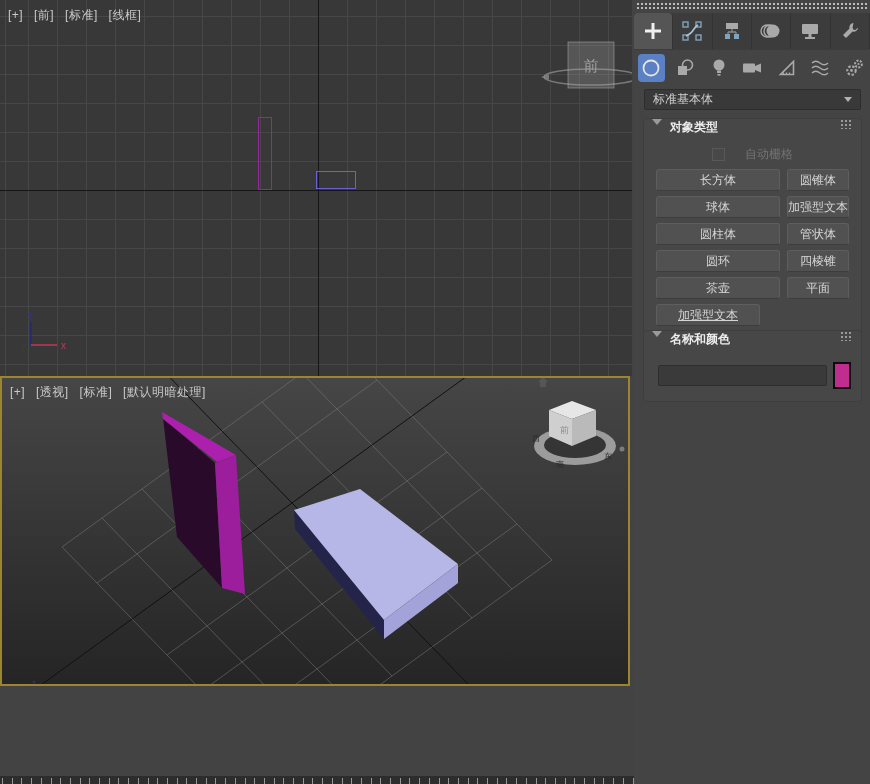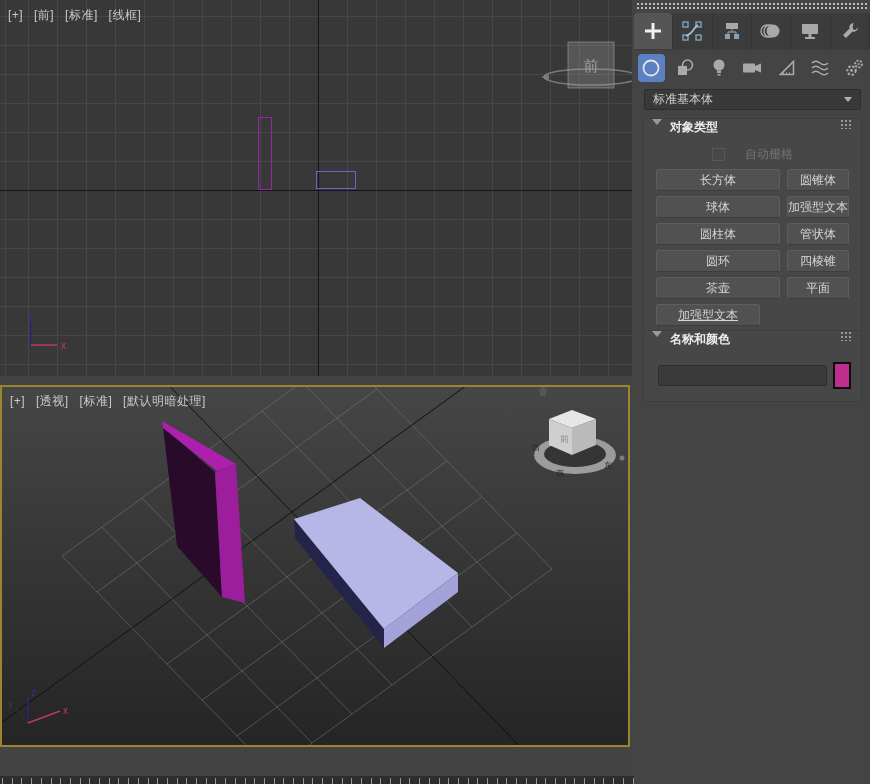--- a/index.html
+++ b/index.html
@@ -20,21 +20,21 @@
   .axis-h { position:absolute; left:0; top:190px; width:100%; height:1px; background:#161616; }
   .axis-v { position:absolute; left:318px; top:0; width:1px; height:100%; background:#161616; }
   .wire-rect { position:absolute; background:transparent; }
   .wire-magenta { left:258px; top:117px; width:14px; height:73px; border:1px solid #9328a0; }
   .wire-blue    { left:316px; top:171px; width:40px; height:18px; border:1px solid #6a62ce; }
 
   .vp-label { position:absolute; left:8px; top:7px; font-size:12px; color:#c9c9c9; letter-spacing:.5px; }
   .vp-label span { margin-right:7px; cursor:pointer; }
 
   .vp-persp {
-    position:absolute; left:0; top:385px; width:630px; height:362px;
+    position:absolute; left:0; top:376px; width:630px; height:310px;
     border:2px solid #9d852f;
     background:linear-gradient(#464646, #252525);
     overflow:hidden;
     padding-left:9px;
   }
   .vp-persp svg.scene { position:absolute; left:0; top:0; }
 
   .gizmo { position:absolute; }
 
   

